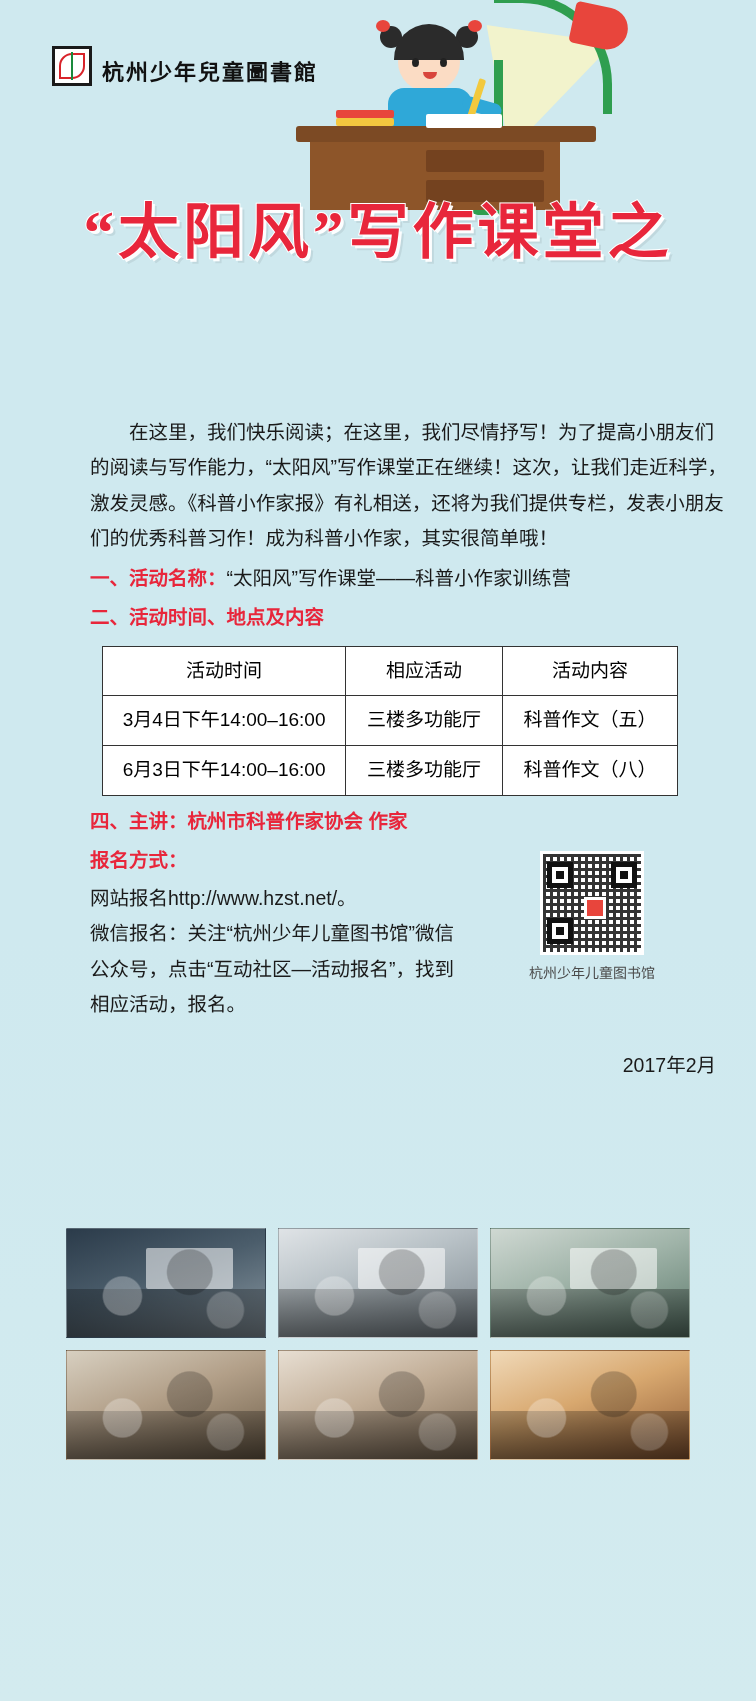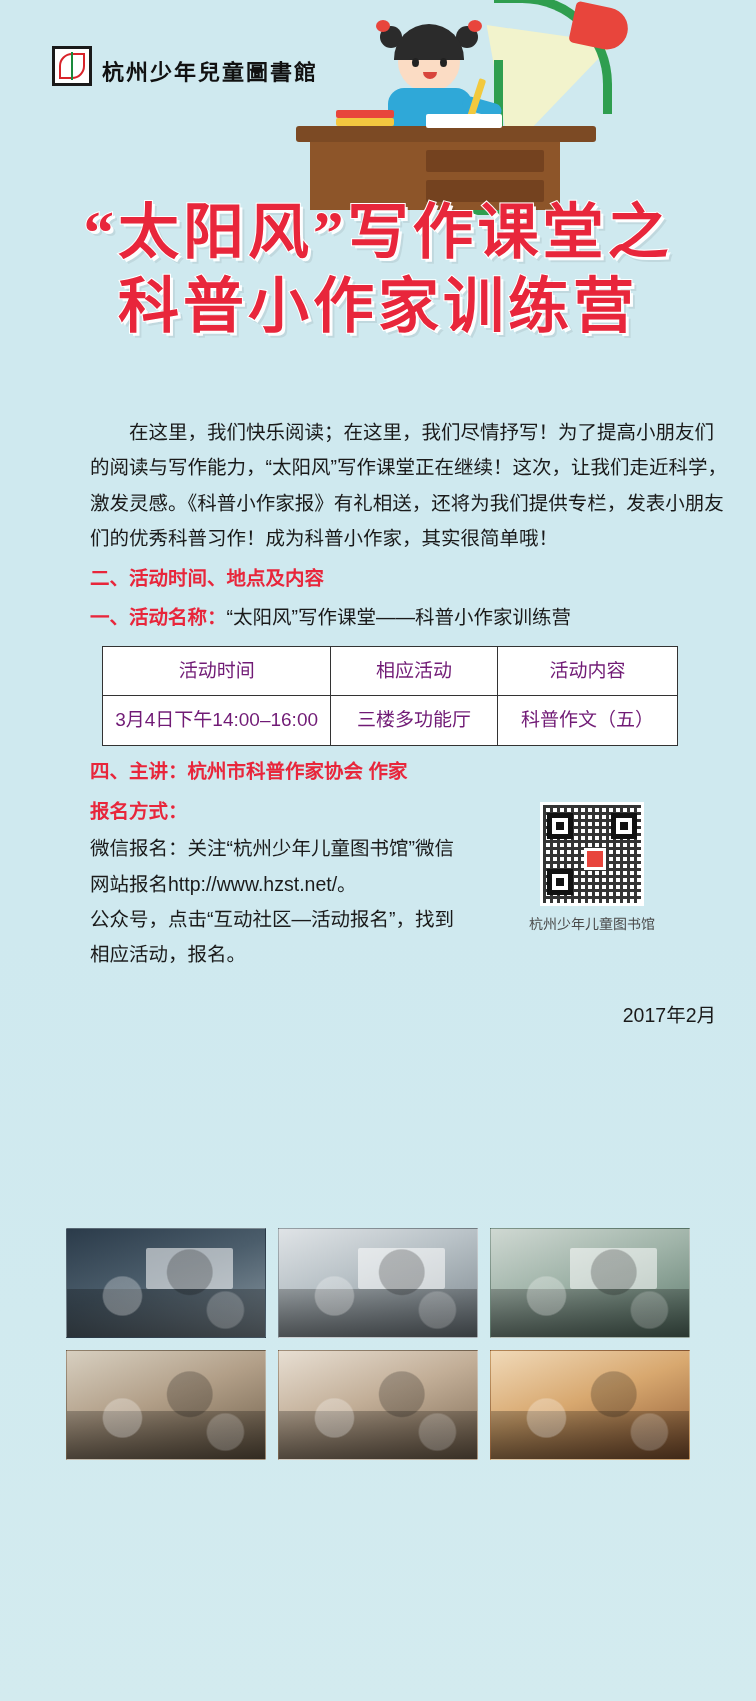--- a/index.html
+++ b/index.html
@@ -146,22 +146,22 @@
     border-collapse:collapse;
     width:576px;
     margin:10px 0 8px 12px;
     background:#ffffff;
     font-size:19px;
   }
   table.schedule th,
   table.schedule td{
     border:1px solid #333;
     text-align:center;
-    padding:7px 4px;
-    color:#701a75;
+    padding:7px 19px;
+    color:#000000;
     font-weight:normal;
     white-space:nowrap;
   }
   table.schedule th{background:#ffffff;}
   .col-a{width:224px;}
   .col-b{width:170px;}
   .col-c{width:182px;}
 
   
   .signup-wrap{position:relative;}
@@ -263,60 +263,64 @@
     <div class="desk-body"></div>
     <div class="desk-drawer"></div>
     <div class="desk-drawer2"></div>
     <div class="book-stack1"></div>
     <div class="book-stack2"></div>
     <div class="paper"></div>
   </div>
 
   <div class="title-block">
     <div class="title-line">“太阳风”写作课堂之</div>
-    <div class="title-line">科普小作家训练营</div>
   </div>
 
   <div class="content">
 
     <p class="para">在这里，我们快乐阅读；在这里，我们尽情抒写！为了提高小朋友们的阅读与写作能力，“太阳风”写作课堂正在继续！这次，让我们走近科学，激发灵感。《科普小作家报》有礼相送，还将为我们提供专栏，发表小朋友们的优秀科普习作！成为科普小作家，其实很简单哦！</p>
-
-    <div class="redline">二、活动时间、地点及内容</div>
 
     <div class="redline">
       <span>一、活动名称：</span><span class="normal">“太阳风”写作课堂——科普小作家训练营</span>
     </div>
+
+    <div class="redline">二、活动时间、地点及内容</div>
 
     <table class="schedule">
       <thead>
         <tr>
           <th class="col-a">活动时间</th>
           <th class="col-b">相应活动</th>
           <th class="col-c">活动内容</th>
         </tr>
       </thead>
       <tbody>
         <tr>
           <td>3月4日下午14:00–16:00</td>
           <td>三楼多功能厅</td>
           <td>科普作文（五）</td>
         </tr>
+        <tr>
+          <td>6月3日下午14:00–16:00</td>
+          <td>三楼多功能厅</td>
+          <td>科普作文（八）</td>
+        </tr>
       </tbody>
     </table>
 
 
     <div class="redline">
       <span>四、主讲：</span><span>杭州市科普作家协会 作家</span>
     </div>
 
 
     <div class="signup-wrap">
       <div class="redline">报名方式：</div>
+      <div>网站报名http://www.hzst.net/。</div>
       <div>微信报名：关注“杭州少年儿童图书馆”微信</div>
-      <div>网站报名http://www.hzst.net/。</div>
       <div>公众号，点击“互动社区—活动报名”，找到</div>
       <div>相应活动，报名。</div>
 
       <div class="qr">
         <div class="qr-grid"></div>
         <div class="qr-eye tl">
             <i></i>
           </div>
         <div class="qr-eye tr">
             <i></i>

